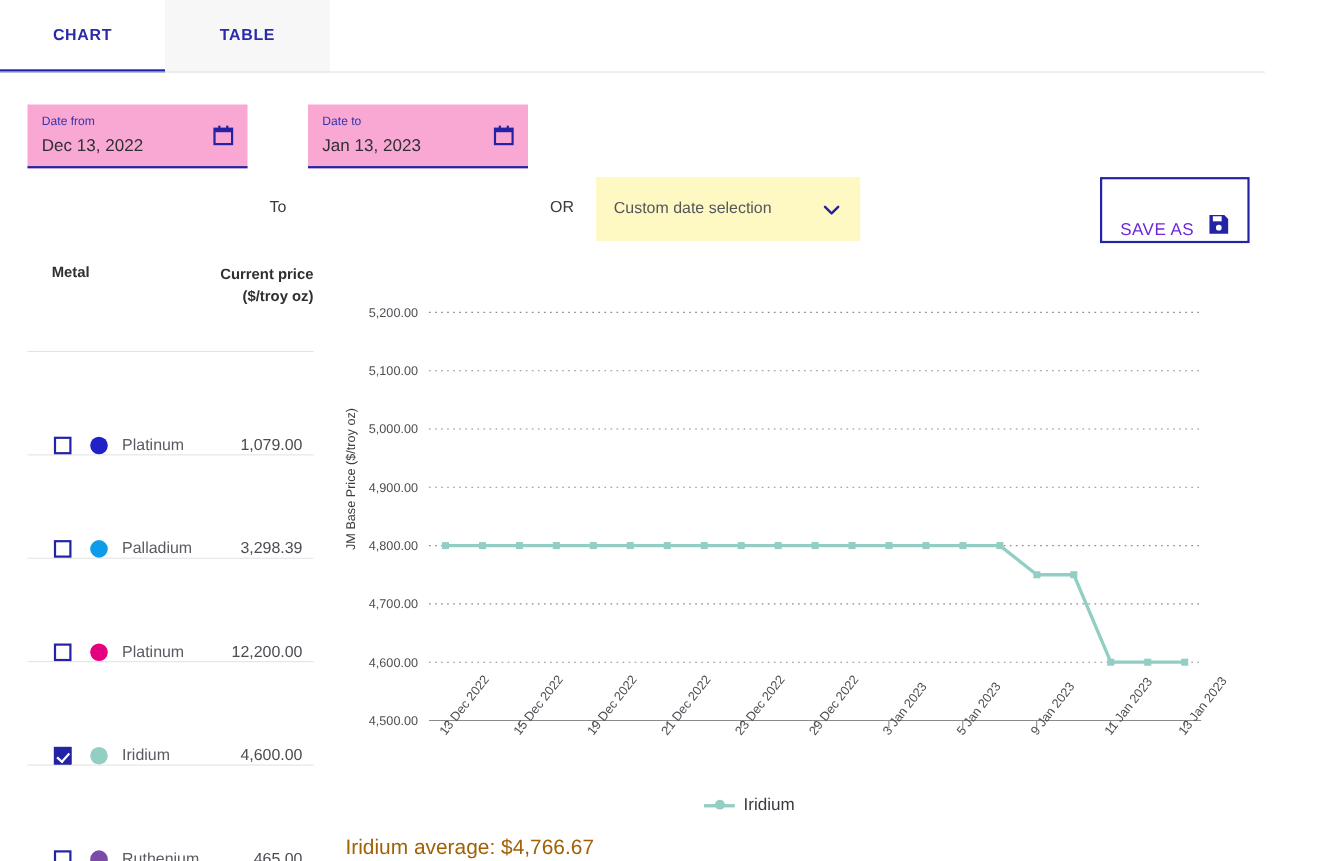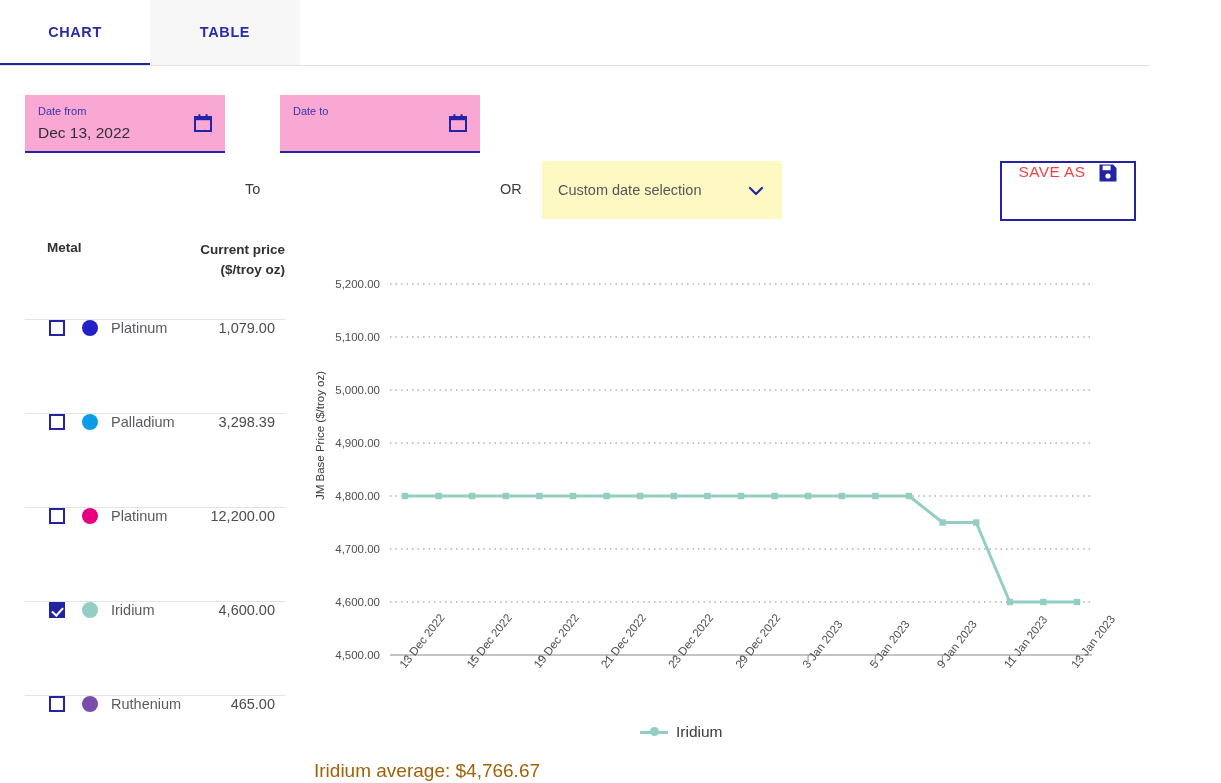--- a/index.html
+++ b/index.html
@@ -48,35 +48,35 @@
 
   .custom-select {
     position:absolute; left:542px; top:95px; width:240px; height:58px;
     background:#fef9c3; display:flex; align-items:center; padding:0 16px;
     font-size:14.5px; color:#55555c; cursor:pointer;
   }
   .custom-select .chev { position:absolute; right:16px; top:20px; }
 
   .saveas {
     position:absolute; left:1000px; top:95px; width:136px; height:60px;
-    border:2px solid #2323A5; background:#fff; color:#ef4444;
-    display:flex; align-items:flex-start; justify-content:center; gap:12px;
+    border:2px solid #2323A5; background:#fff; color:#6d28d9;
+    display:flex; align-items:flex-end; justify-content:center; gap:12px;
     font-size:15.5px; letter-spacing:.4px; cursor:pointer;
   }
 
   
   .metaltable { position:absolute; left:25px; top:218px; width:260px; }
   .mt-head {
     display:flex; justify-content:space-between; align-items:flex-start;
     padding:22px 0 39px 0; border-bottom:1px solid #e4e4e4;
   }
   .mt-head .h-metal { font-size:13.5px; color:#2f2f34; font-weight:600; padding-left:22px; }
   .mt-head .h-price { font-size:13.5px; color:#2f2f34; font-weight:600; text-align:right; line-height:20px; }
   .mt-row {
-    display:flex; align-items:flex-start; height:94px;
+    display:flex; align-items:flex-end; height:94px;
     border-bottom:1px solid #e4e4e4;
   }
   .cb {
     width:16px; height:16px; border:2px solid #2323A5; background:#fff;
     margin-left:24px; flex:0 0 16px; cursor:pointer; position:relative;
   }
   .cb.checked { background:#2323A5; }
   .cb.checked:after {
     content:""; position:absolute; left:3px; top:1px; width:5px; height:9px;
     border:solid #fff; border-width:0 2px 2px 0; transform:rotate(42deg);
@@ -142,20 +142,21 @@
           <rect x="5.4" y="1.2" width="2" height="4" fill="#2323A5"></rect>
           <rect x="12.6" y="1.2" width="2" height="4" fill="#2323A5"></rect>
         </svg>
       </span>
     </div>
 
     <div class="to-word">To</div>
 
     <div class="datefield" id="date-to">
       <div class="lbl">Date to</div>
+      <div class="val">Jan 13, 2023</div>
       <span class="cal">
         <svg width="20" height="20" viewBox="0 0 20 20">
           <rect x="2" y="4" width="16" height="14" fill="none" stroke="#2323A5" stroke-width="2"></rect>
           <rect x="2" y="4" width="16" height="3.2" fill="#2323A5"></rect>
           <rect x="5.4" y="1.2" width="2" height="4" fill="#2323A5"></rect>
           <rect x="12.6" y="1.2" width="2" height="4" fill="#2323A5"></rect>
         </svg>
       </span>
     </div>
 

